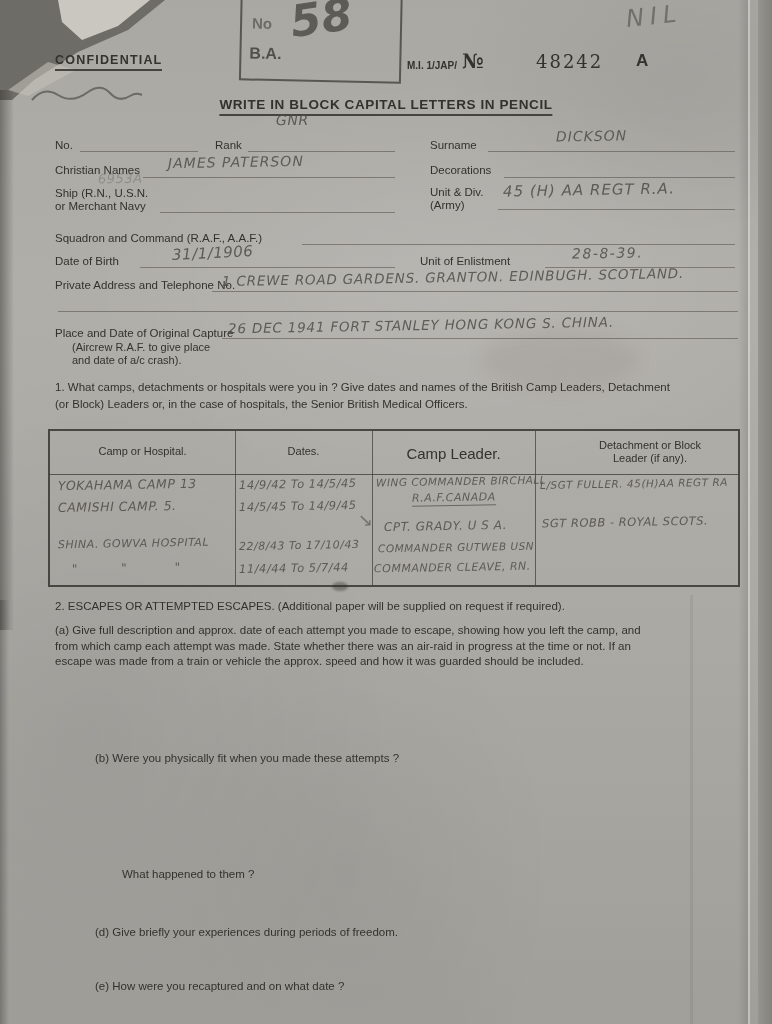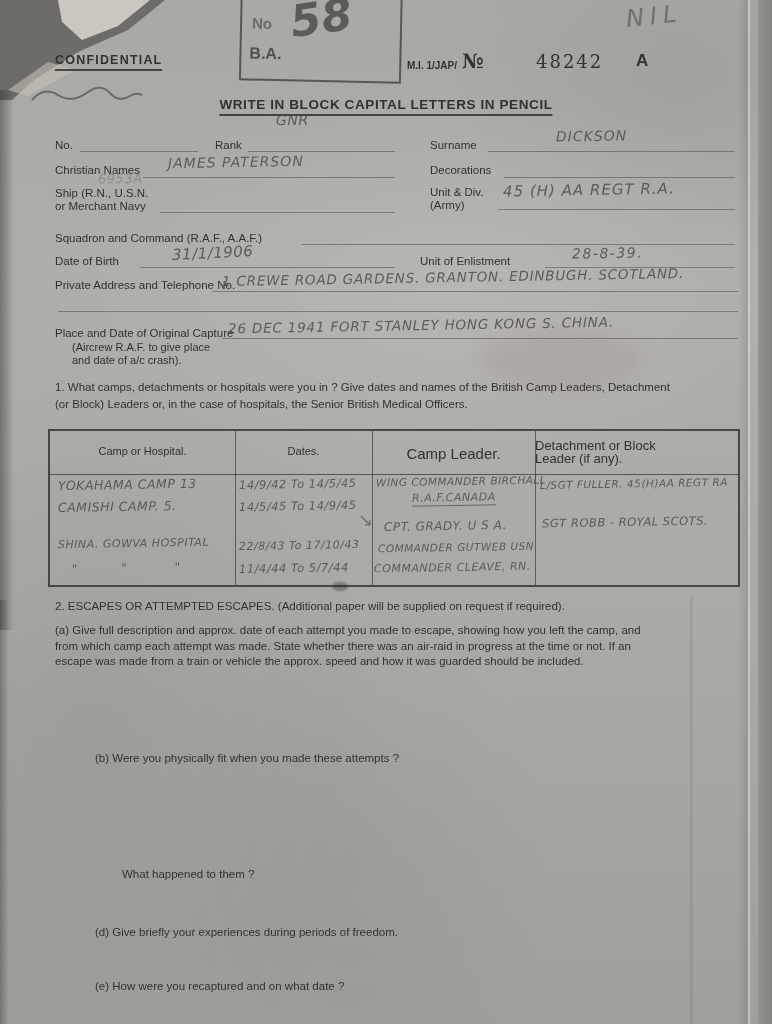--- a/index.html
+++ b/index.html
@@ -136,21 +136,21 @@
   <div style="position:absolute;left:48px;top:429px;width:688px;height:154px;
               border:2px solid rgba(47,46,41,.8);">
     <div class="vline" style="left:185px;top:0;height:154px;"></div>
     <div class="vline" style="left:322px;top:0;height:154px;"></div>
     <div class="vline" style="left:485px;top:0;height:154px;"></div>
     <div class="hline" style="left:0;top:43px;width:688px;"></div>
 
     <div class="p" style="left:0;top:14px;width:185px;text-align:center;font-size:11px;">Camp or Hospital.</div>
     <div class="p" style="left:185px;top:14px;width:137px;text-align:center;font-size:11px;">Dates.</div>
     <div class="p" style="left:322px;top:14px;width:163px;text-align:center;font-size:15px;">Camp Leader.</div>
-    <div class="p pre" style="left:485px;top:8px;width:230px;text-align:left;font-size:13px;line-height:13px;">Detachment or Block
+    <div class="p pre" style="left:485px;top:8px;width:230px;text-align:center;font-size:11px;line-height:13px;">Detachment or Block
 Leader (if any).</div>
 
     <div class="hw" style="left:8px;top:46px;font-size:12.5px;">YOKAHAMA CAMP 13</div>
     <div class="hw" style="left:8px;top:68px;font-size:12.5px;">CAMISHI CAMP. 5.</div>
     <div class="hw" style="left:8px;top:106px;font-size:11px;">SHINA. GOWVA HOSPITAL</div>
     <div class="hw prex" style="left:22px;top:130px;font-size:12px;">"          "           "</div>
 
     <div class="hw" style="left:189px;top:46px;font-size:11.5px;">14/9/42 To 14/5/45</div>
     <div class="hw" style="left:189px;top:68px;font-size:11.5px;">14/5/45 To 14/9/45</div>
     <div class="hw" style="left:189px;top:108px;font-size:11px;">22/8/43 To 17/10/43</div>

